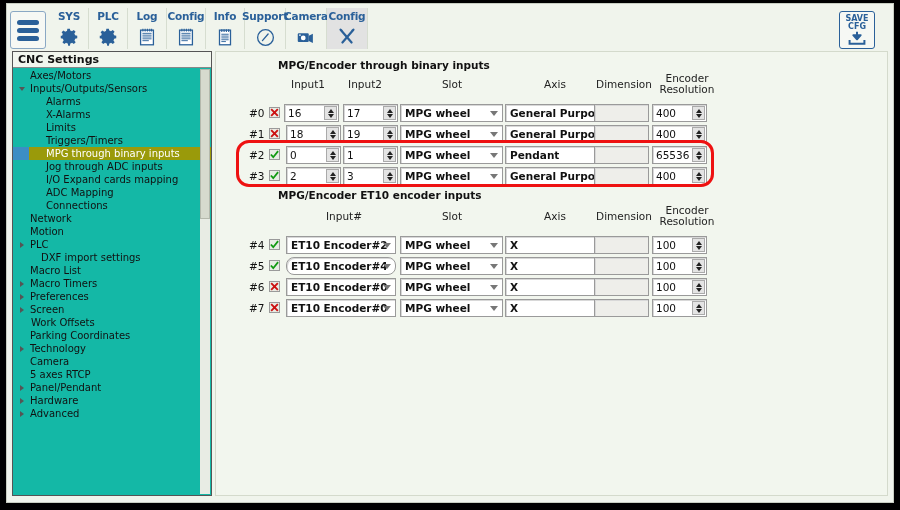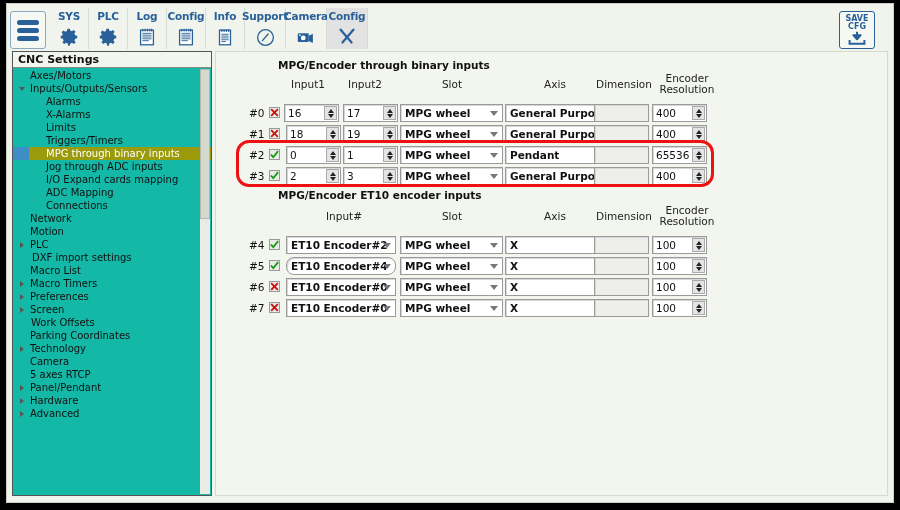--- a/index.html
+++ b/index.html
@@ -442,21 +442,21 @@
           <span class="tree-label" style="margin-left: 3px;">Motion</span>
         </div>
         <div class="tree-row">
           <div class="expander" style="margin-left: 3px;">
             <div class="tri-right"></div>
           </div>
           <span class="tree-label" style="margin-left: 3px;">PLC</span>
         </div>
         <div class="tree-row">
           <div class="expander" style="margin-left: 3px;"></div>
-          <span class="tree-label" style="margin-left: 5px;">DXF import settings</span>
+          <span class="tree-label" style="margin-left: 14px;">DXF import settings</span>
         </div>
         <div class="tree-row">
           <div class="expander" style="margin-left: 3px;"></div>
           <span class="tree-label" style="margin-left: 3px;">Macro List</span>
         </div>
         <div class="tree-row">
           <div class="expander" style="margin-left: 3px;">
             <div class="tri-right"></div>
           </div>
           <span class="tree-label" style="margin-left: 3px;">Macro Timers</span>

